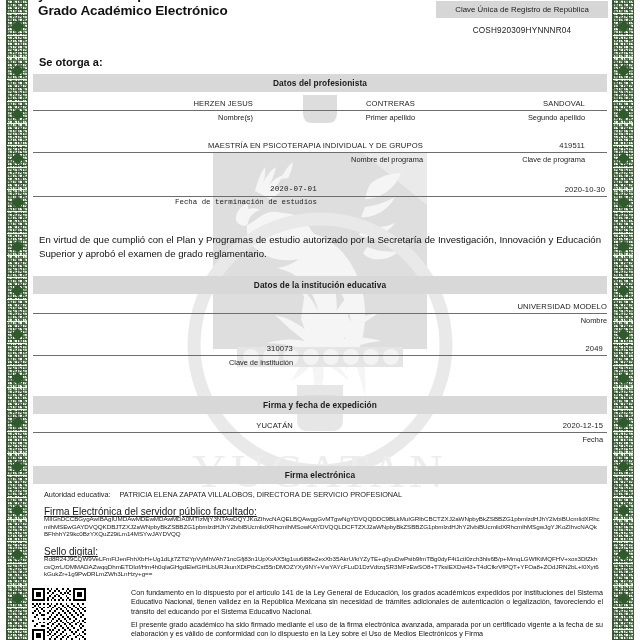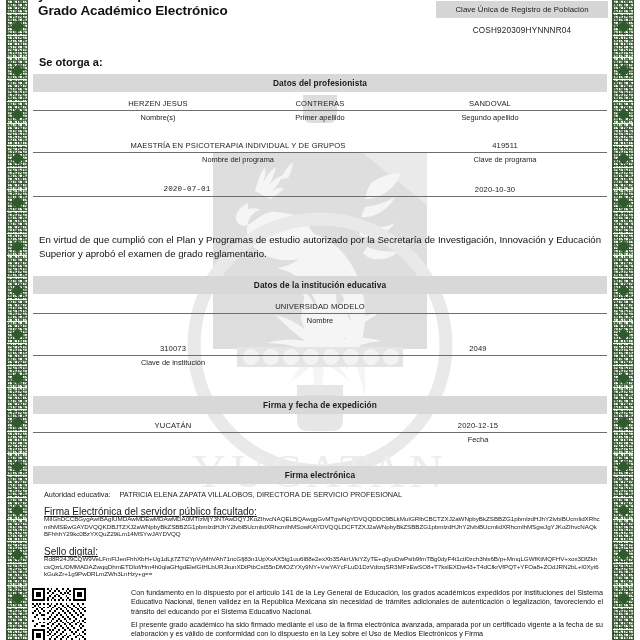--- a/index.html
+++ b/index.html
@@ -158,21 +158,21 @@
   }
   .fr-line {
     position: absolute;
     left: 0;
     top: 11px;
     width: 574px;
     border-top: 1px solid #6e6e6e;
   }
   .fr-cell {
     position: absolute;
-    text-align: center;
+    text-align: right;
   }
   .fr-value {
     font-size: 7.6px;
     color: #1a1a1a;
     letter-spacing: 0.15px;
     white-space: nowrap;
   }
   .fr-label {
     font-size: 7.4px;
     color: #1a1a1a;
@@ -332,21 +332,21 @@
   </svg>
 
   <div id="content">
 
     <div class="doc-title">
       <div>y Educación Superior</div>
       <div>Grado Académico Electrónico</div>
     </div>
 
     <div class="curp-box">
-      <div class="curp-label">Clave Única de Registro de Población</div>
+      <div class="curp-label">Clave Única de Registro de República</div>
       <div class="curp-value">COSH920309HYNNNR04</div>
     </div>
 
     <div class="se-otorga">Se otorga a:</div>
 
     <div class="section-bar" style="top:74px">Datos del profesionista</div>
 
     <div class="field-row" style="top:99px">
       <div class="fr-line"></div>
       <div class="fr-cell" style="left:30px; width:190px;">
@@ -372,20 +372,21 @@
       <div class="fr-cell" style="left:392px; width:160px;">
         <div class="fr-value">419511</div>
         <div class="fr-label">Clave de programa</div>
       </div>
     </div>
 
     <div class="field-row" style="top:185px">
       <div class="fr-line"></div>
       <div class="fr-cell" style="left:24px; width:260px;font-family:Liberation Mono, monospace;">
         <div class="fr-value">2020-07-01</div>
+        <div class="fr-label">Fecha de terminación de  estudios</div>
       </div>
       <div class="fr-cell" style="left:352px; width:220px;">
         <div class="fr-value">2020-10-30</div>
       </div>
     </div>
 
     <div class="paragraph" style="top:233px">En virtud de que cumplió con el Plan y Programas de estudio autorizado por la Secretaría de Investigación, Innovación y Educación Superior y aprobó el examen de grado reglamentario.</div>
 
     <div class="section-bar" style="top:276px">Datos de la institución educativa</div>
 

